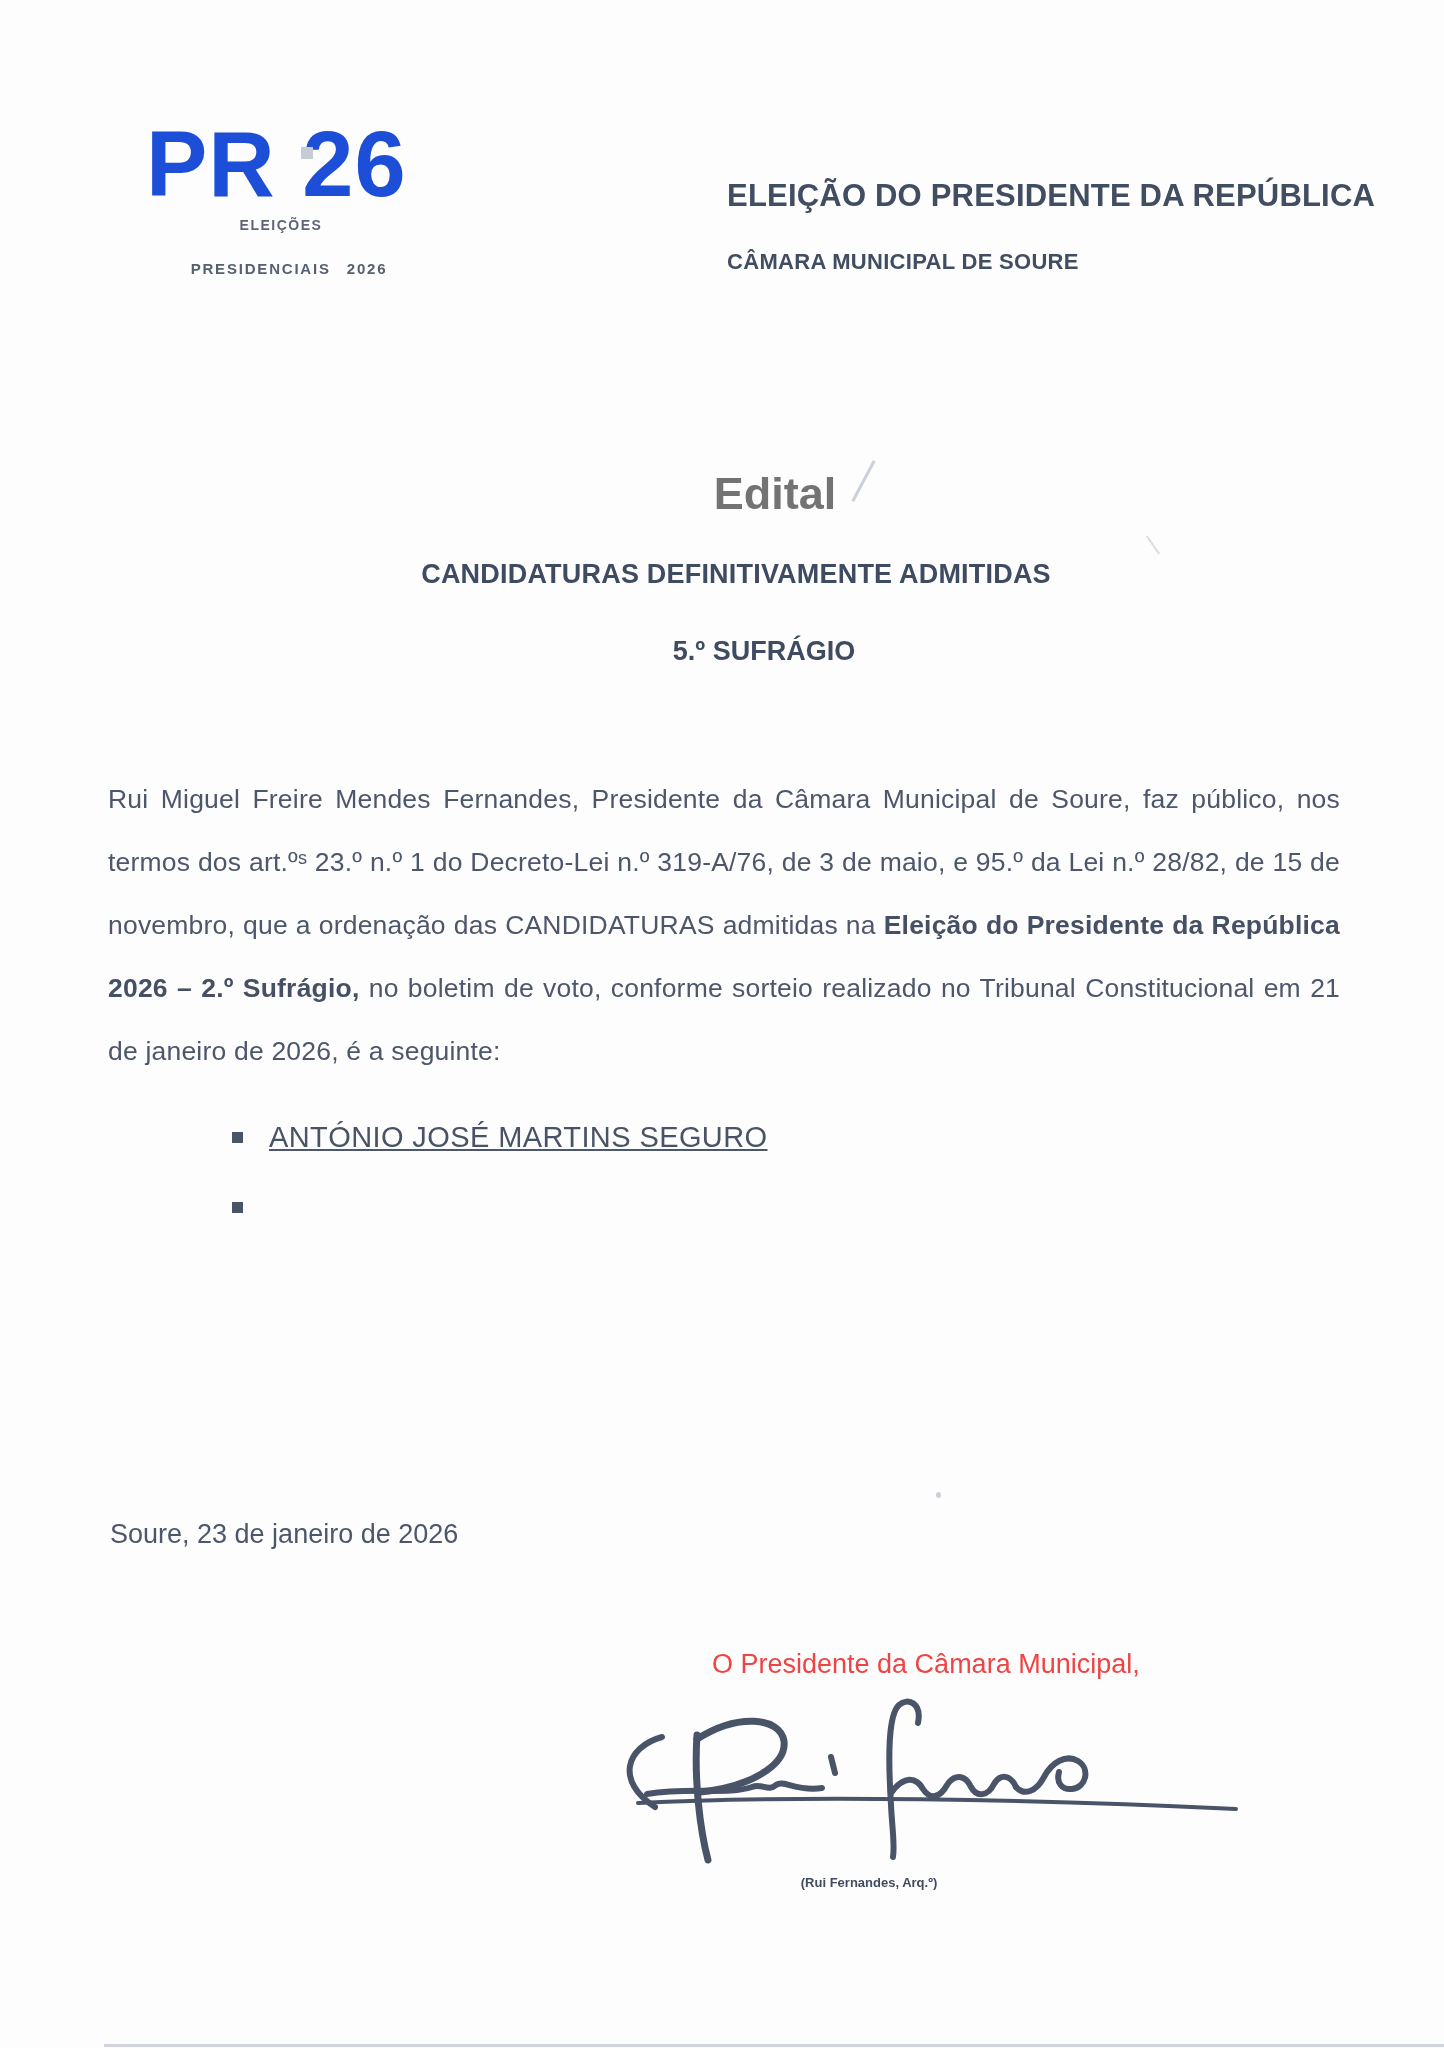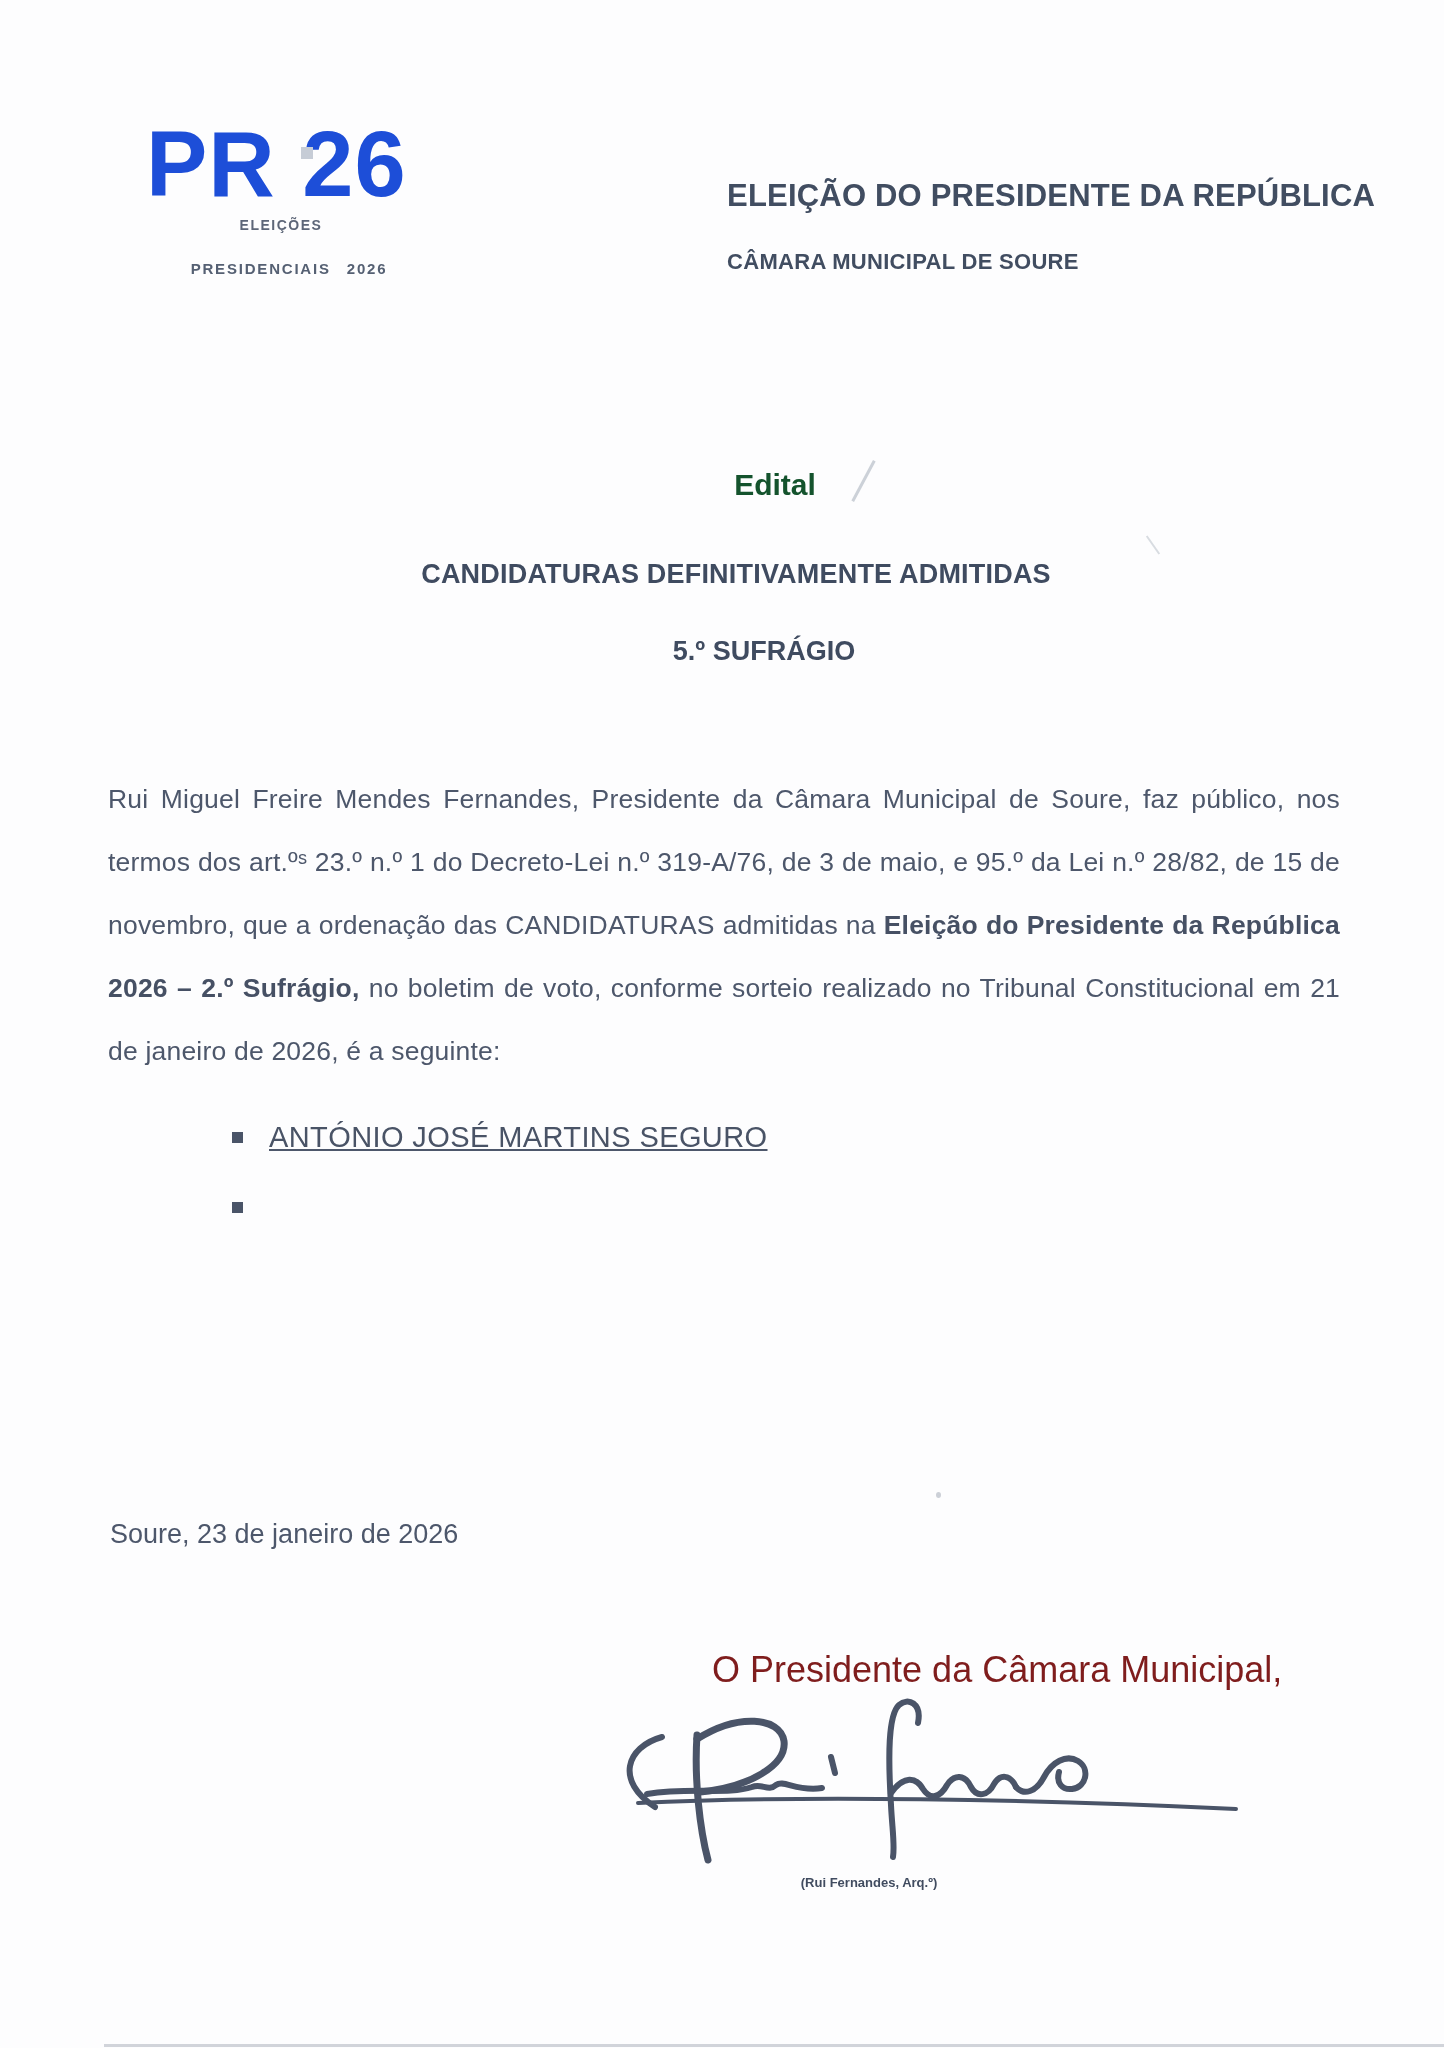--- a/index.html
+++ b/index.html
@@ -19,42 +19,42 @@
   .logo-sub2{left:289px;top:260px;transform:translateX(-50%);font-size:15px;
     font-weight:600;letter-spacing:1.8px;word-spacing:10px;color:#556073;}
 
   
   .hdr-title{left:727px;top:178px;font-size:31px;font-weight:600;
     letter-spacing:0.2px;color:#414d61;}
   .hdr-sub{left:727px;top:249px;font-size:22px;font-weight:700;
     letter-spacing:0.3px;color:#414d61;}
 
   
-  .h-main{left:775px;top:468px;transform:translateX(-50%);font-size:30px;
-    font-weight:800;color:#14532d;}
+  .h-main{left:775px;top:468px;transform:translateX(-50%);font-size:45px;
+    font-weight:800;color:#737373;}
   .h-sub1{left:736px;top:559px;transform:translateX(-50%);font-size:27px;
     font-weight:700;letter-spacing:0.2px;color:#3f4b60;}
   .h-sub2{left:764px;top:636px;transform:translateX(-50%);font-size:27px;
     font-weight:700;color:#3f4b60;}
 
   
   .body-par{position:absolute;left:108px;top:741px;width:1232px;
     font-size:26.5px;line-height:63px;text-align:justify;
     letter-spacing:0.2px;color:#4d576b;white-space:normal;}
   .body-par b{font-weight:700;color:#465064;}
 
   
   .cand-list{position:absolute;left:232px;top:1116px;}
   .cand-row{display:flex;align-items:center;gap:26px;height:42px;margin-bottom:28px;text-decoration:underline;}
   .bullet-sq{width:11px;height:11px;background:#4a5468;flex:0 0 auto;}
   .cand-name{font-size:29px;letter-spacing:0.4px;color:#495366;white-space:nowrap;}
 
   
   .dateline{left:110px;top:1519px;font-size:27px;color:#4d576b;}
-  .role-line{left:712px;top:1649px;font-size:36px;color:#7f1d1d;}
+  .role-line{left:712px;top:1649px;font-size:27px;color:#ef4444;}
   .signature-svg{position:absolute;left:600px;top:1695px;width:650px;height:185px;}
   .sig-caption{left:869px;top:1875px;transform:translateX(-50%);font-size:13px;
     font-weight:700;color:#414c60;}
 
   
   .artifact{position:absolute;}
   .art-1{left:862px;top:458px;width:3px;height:46px;background:#ccd1d8;transform:rotate(28deg);}
   .art-2{left:1152px;top:534px;width:2px;height:22px;background:#d8dce1;transform:rotate(-35deg);}
   .art-dot{left:936px;top:1492px;width:5px;height:6px;border-radius:50%;background:#ccd0d7;}
   .bottom-edge{left:104px;top:2044px;width:1340px;height:3px;background:#c9cdd3;opacity:0.85;}

